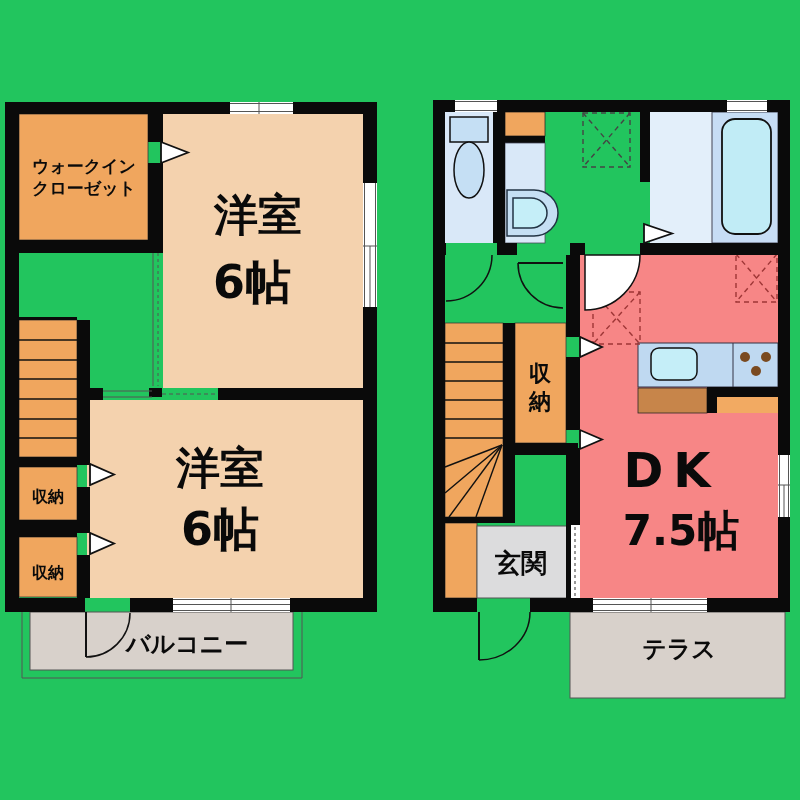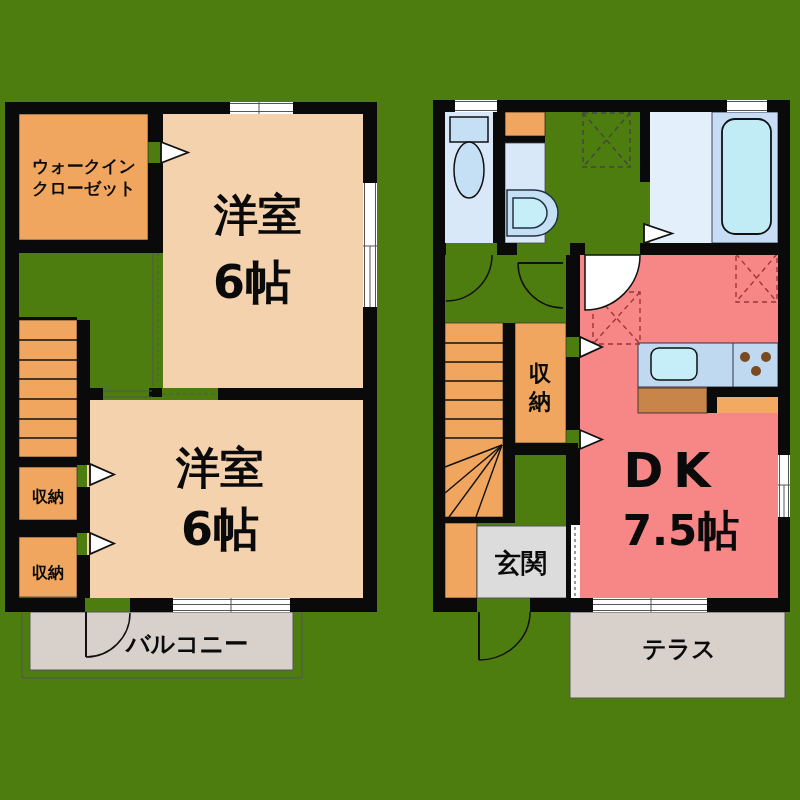--- a/index.html
+++ b/index.html
@@ -1,16 +1,16 @@
 <!DOCTYPE html>
 <html><head>
 <meta charset="utf-8">
 <style>
   html,body{margin:0;padding:0;background:#fff;}
-  .canvas{position:relative;width:800px;height:800px;background:#4d7c0f;overflow:hidden;}
+  .canvas{position:relative;width:800px;height:800px;background:#22c55e;overflow:hidden;}
   svg text{font-family:"DejaVu Sans",sans-serif;font-weight:bold;fill:#0a0a0a;}
   .w{fill:#0a0a0a;}
   .ln{fill:none;stroke:#111;stroke-width:1.5;}
   .thin{stroke:#555;stroke-width:1;fill:none;}
   .door{fill:#ffffff;stroke:#111;stroke-width:1.8;stroke-linejoin:miter;}
   .dashred{fill:none;stroke:#9e3636;stroke-width:1.4;stroke-dasharray:5 4;}
   .dashdark{fill:none;stroke:#444;stroke-width:1.4;stroke-dasharray:5 4;}
   .steps{stroke:#111;stroke-width:1.4;}
   .winfill{fill:#ffffff;}
 </style>

